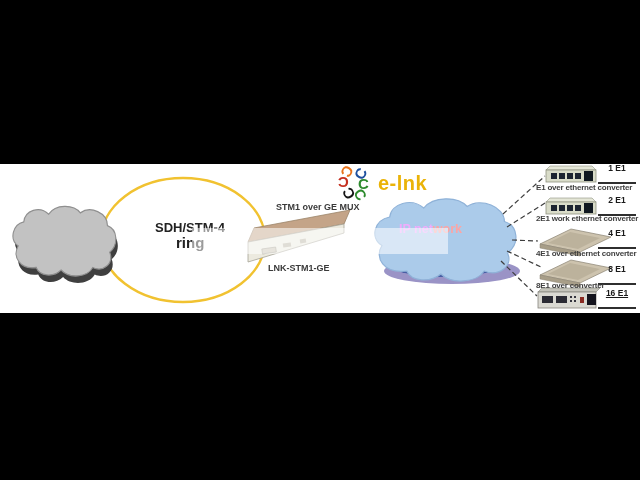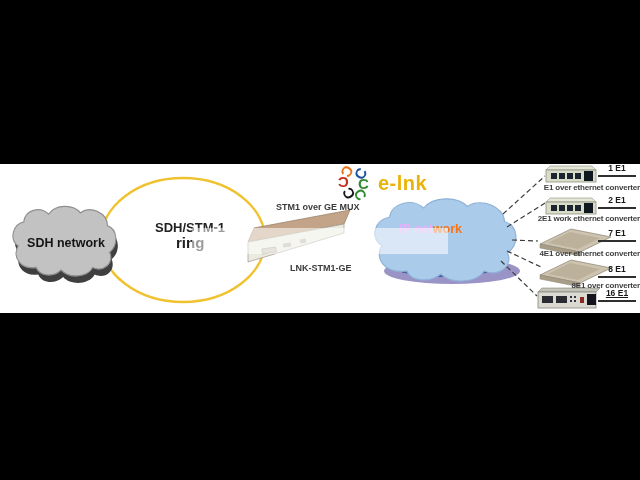--- a/index.html
+++ b/index.html
@@ -11,39 +11,39 @@
   .letterbox.top{top:0;height:164px;}
   .letterbox.bottom{top:313px;height:167px;}
   .content-band{position:absolute;left:0;top:164px;width:640px;height:149px;background:#ffffff;}
   .gfx{position:absolute;left:0;top:0;width:640px;height:480px;}
   .abs{position:absolute;}
   .sdh-label{left:22px;top:236px;width:88px;text-align:center;font-size:12.5px;font-weight:bold;color:#141414;}
   .ring-line1{left:155px;top:220px;font-size:13px;font-weight:bold;color:#222;white-space:nowrap;}
   .ring-line1 .fade{color:#222;}
   .ring-line2{left:176px;top:234px;font-size:15px;font-weight:bold;color:#222;}
   .mux-top{left:256px;top:202px;font-size:9px;font-weight:bold;color:#3a3a3a;white-space:nowrap;padding-left:20px;}
-  .mux-bottom{left:268px;top:263px;font-size:9px;font-weight:bold;color:#3a3a3a;white-space:nowrap;margin-left:22px;}
+  .mux-bottom{left:268px;top:263px;font-size:9px;font-weight:bold;color:#3a3a3a;white-space:nowrap;}
   .ip-label{left:399px;top:222px;font-size:12.5px;font-weight:bold;white-space:nowrap;}
   .ip-label .p1{color:#f0abfc;}
-  .ip-label .p2{color:#f97316;}
+  .ip-label .p2{color:#fca5a5;}
   .wash-band{left:192px;top:228px;width:256px;height:26px;background:rgba(255,255,255,0.55);}
   .main-title{
     left:201px;top:234px;font-size:15px;font-weight:400;letter-spacing:-0.2px;
     color:#f7a440;white-space:nowrap;
   }
   .logo-wrap{left:338px;top:166px;width:100px;height:38px;}
   .logo-icon{position:absolute;left:0;top:0;width:36px;height:38px;}
   .logo-icon span{position:absolute;font-size:15px;font-weight:bold;line-height:13px;}
   .logo-text{position:absolute;left:40px;top:6px;font-size:20px;font-weight:600;color:#eab308;letter-spacing:0.5px;}
   .dev-tag{
     width:38px;text-align:center;font-size:8.5px;font-weight:bold;color:#1a1a1a;
-    border-bottom:2px solid #2f2f2f;padding-bottom:2px;white-space:nowrap;
+    border-bottom:2px solid #2f2f2f;padding-bottom:9px;white-space:nowrap;
   }
   .dev-caption{
-    left:536px;width:104px;text-align:right;font-size:8px;font-weight:bold;
+    left:536px;width:104px;text-align:left;font-size:8px;font-weight:bold;
     color:#3f3f3f;letter-spacing:-0.2px;white-space:nowrap;
   }
 </style>
 </head>
 <body>
 
 <div class="stage">
 
   <div class="content-band"></div>
 
@@ -119,23 +119,22 @@
       <rect x="556" y="296" width="11" height="7" fill="#2a2a33"></rect>
       <rect x="570" y="296" width="2" height="2" fill="#33333d"></rect>
       <rect x="574" y="296" width="2" height="2" fill="#33333d"></rect>
       <rect x="570" y="300" width="2" height="2" fill="#33333d"></rect>
       <rect x="574" y="300" width="2" height="2" fill="#33333d"></rect>
       <rect x="580" y="297" width="4" height="6" fill="#8a2a22"></rect>
       <rect x="587" y="294" width="9" height="11" fill="#14141e"></rect>
     </g>
   </svg>
 
-  <div class="abs sdh-label">SDH network</div>
 
-  <div class="abs ring-line1"><span>SDH/ST</span><span class="fade">M-1</span></div>
+  <div class="abs ring-line1"><span>SDH/ST</span><span class="fade">M-4</span></div>
   <div class="abs ring-line2">ring</div>
 
   <div class="abs mux-top">STM1 over GE MUX</div>
   <div class="abs mux-bottom">LNK-STM1-GE</div>
 
   <div class="abs logo-wrap">
     <div class="logo-icon">
       <span style="left:4px;top:-1px;color:#E8731A;transform:rotate(120deg);">C</span>
       <span style="left:17px;top:1px;color:#1D4F9E;transform:rotate(-60deg);">C</span>
       <span style="left:0px;top:10px;color:#C52F1F;transform:rotate(180deg);">C</span>
@@ -150,21 +149,21 @@
 
   <div class="abs wash-band"></div>
 
 
   <div class="abs dev-tag" style="left:598px;top:163px;">1 E1</div>
   <div class="abs dev-caption" style="top:183px;">E1 over ethernet converter</div>
 
   <div class="abs dev-tag" style="left:598px;top:195px;">2 E1</div>
   <div class="abs dev-caption" style="top:214px;">2E1 work ethernet converter</div>
 
-  <div class="abs dev-tag" style="left:598px;top:228px;">7 E1</div>
+  <div class="abs dev-tag" style="left:598px;top:228px;">4 E1</div>
   <div class="abs dev-caption" style="top:249px;">4E1 over ethernet converter</div>
 
   <div class="abs dev-tag" style="left:598px;top:264px;">8 E1</div>
   <div class="abs dev-caption" style="top:281px;">8E1 over converter</div>
 
   <div class="abs dev-tag" style="left:598px;top:288px;text-decoration:underline;">16 E1</div>
 
   <div class="letterbox top"></div>
   <div class="letterbox bottom"></div>
 

